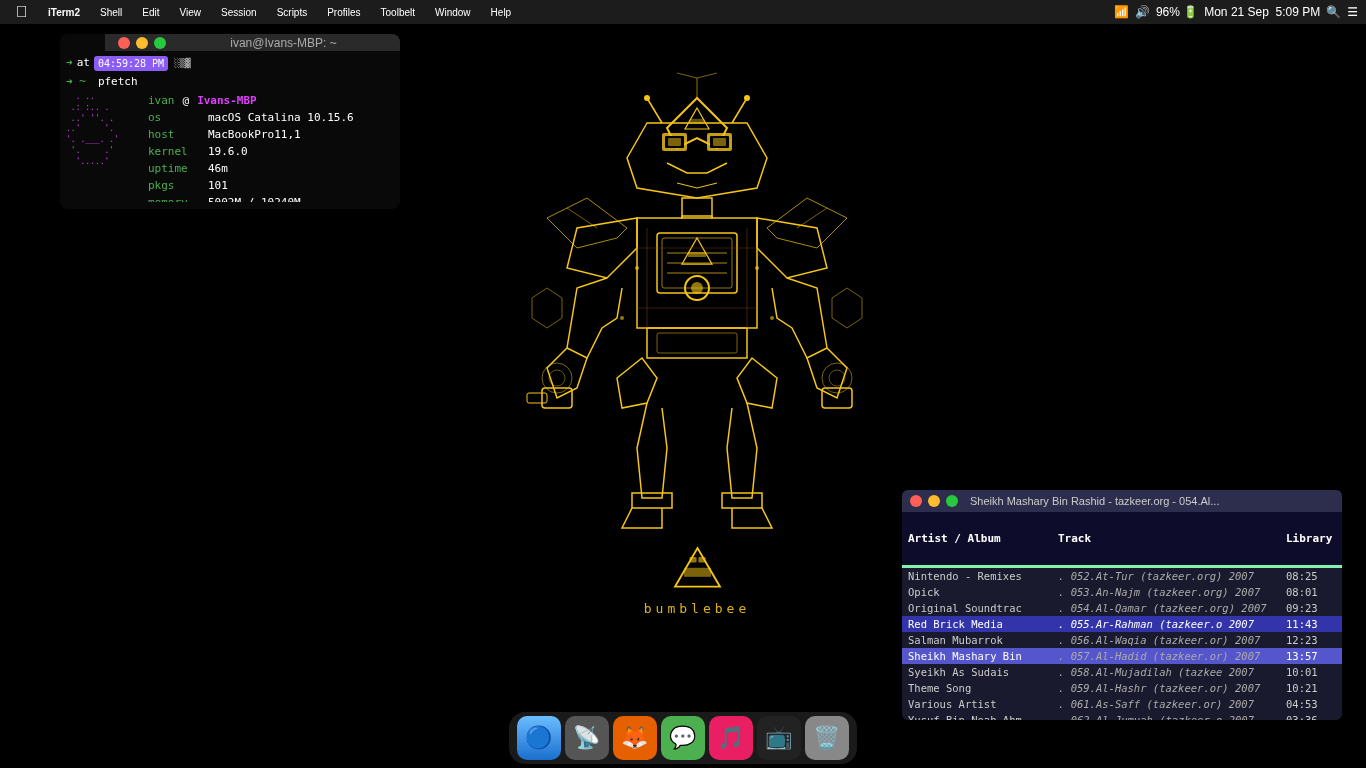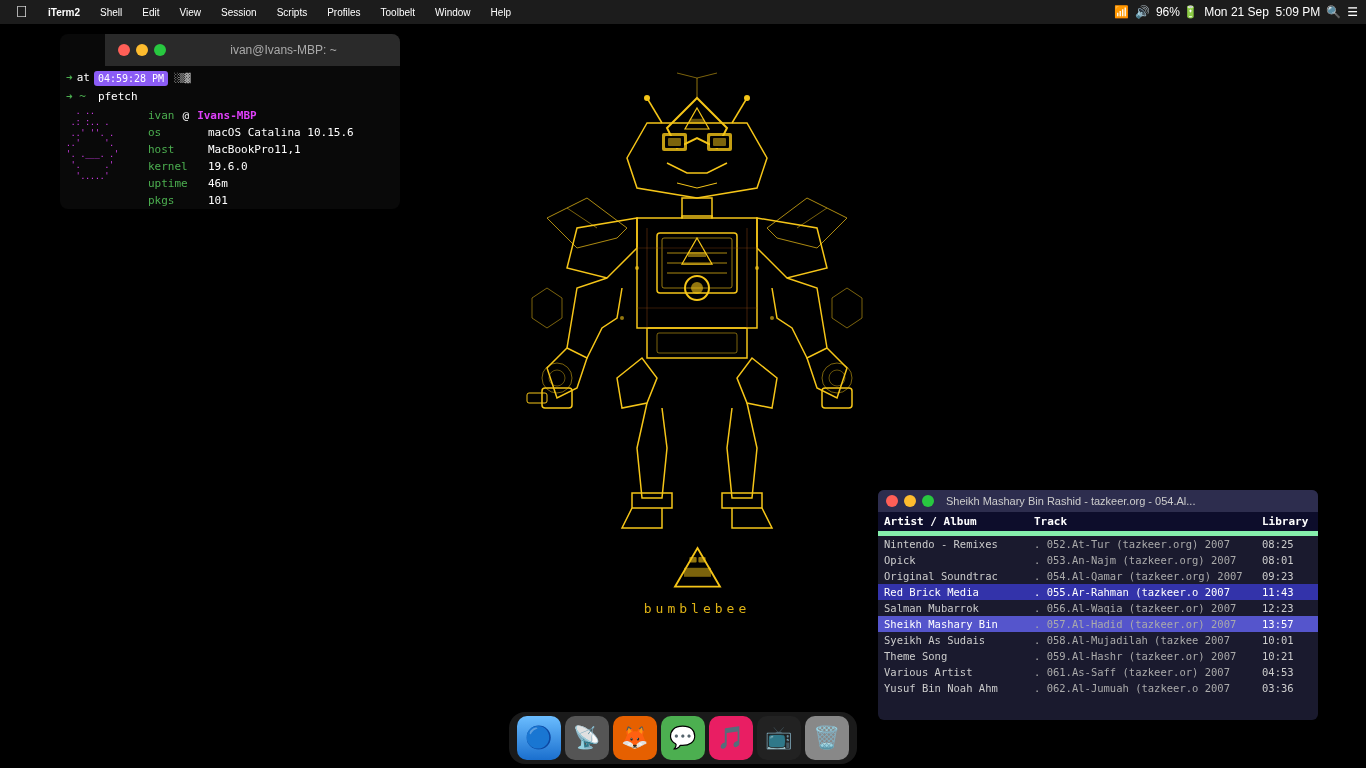--- a/index.html
+++ b/index.html
@@ -74,21 +74,21 @@
       top: 10px;
       left: 60px;
       width: 340px;
       height: 175px;
       background: rgba(10, 10, 10, 0.92);
       border-radius: 8px;
       box-shadow: 0 4px 20px rgba(0,0,0,0.8);
       overflow: hidden;
     }
     #terminal-titlebar {
-      height: 32px;
+      height: 17px;
       background: #2a2a2a;
       display: flex;
       align-items: center;
       padding: 0 13px;
       gap: 6px;
       margin-left: 45px;
     }
     .traffic-light {
       width: 12px;
       height: 12px;
@@ -136,21 +136,21 @@
     .info-key { color: #4CAF50; min-width: 52px; }
     .info-val { color: #fff; }
     .info-user { color: #4CAF50; font-weight: normal; }
     .info-at { color: #fff; }
     .info-host { color: #e040fb; font-weight: bold; }
 
     
     #music-window {
       position: absolute;
       bottom: 48px;
-      right: 48px;
+      right: 24px;
       width: 440px;
       height: 230px;
       background: #1a1a2e;
       border-radius: 6px;
       box-shadow: 0 4px 20px rgba(0,0,0,0.8);
       overflow: hidden;
     }
     #music-titlebar {
       height: 22px;
       background: #2d2d4e;
@@ -162,22 +162,22 @@
     .music-title {
       color: #ccc;
       font-size: 11px;
       margin-left: 6px;
       flex: 1;
     }
     #music-header {
       display: grid;
       grid-template-columns: 150px 1fr 50px;
       background: #0d0d2b;
-      padding: 3px 6px;
-      border-bottom: 5px solid #86efac;
+      padding: 20px 6px;
+      border-bottom: 3px solid #86efac;
     }
     .music-col-header {
       color: #fff;
       font-size: 11px;
       font-weight: bold;
       font-family: monospace;
     }
     #music-list {
       overflow: hidden;
       height: calc(100% - 65px);
@@ -193,21 +193,21 @@
     }
     .music-row.active {
       background: #3333aa;
       color: #fff;
     }
     .music-row.highlighted {
       background: #5555cc;
       color: #fff;
     }
     .music-cell { white-space: nowrap; overflow: hidden; text-overflow: ellipsis; }
-    .music-cell.track { color: #aaa; }
+    .music-cell.track { color: #aaa; font-style: italic; }
     .music-row.active .music-cell.track { color: #fff; }
     #music-status {
       background: #0a0a1a;
       padding: 3px 6px;
       font-family: monospace;
       font-size: 10px;
       color: #aaa;
       border-top: 1px solid #333;
       position: absolute;
       bottom: 0;

